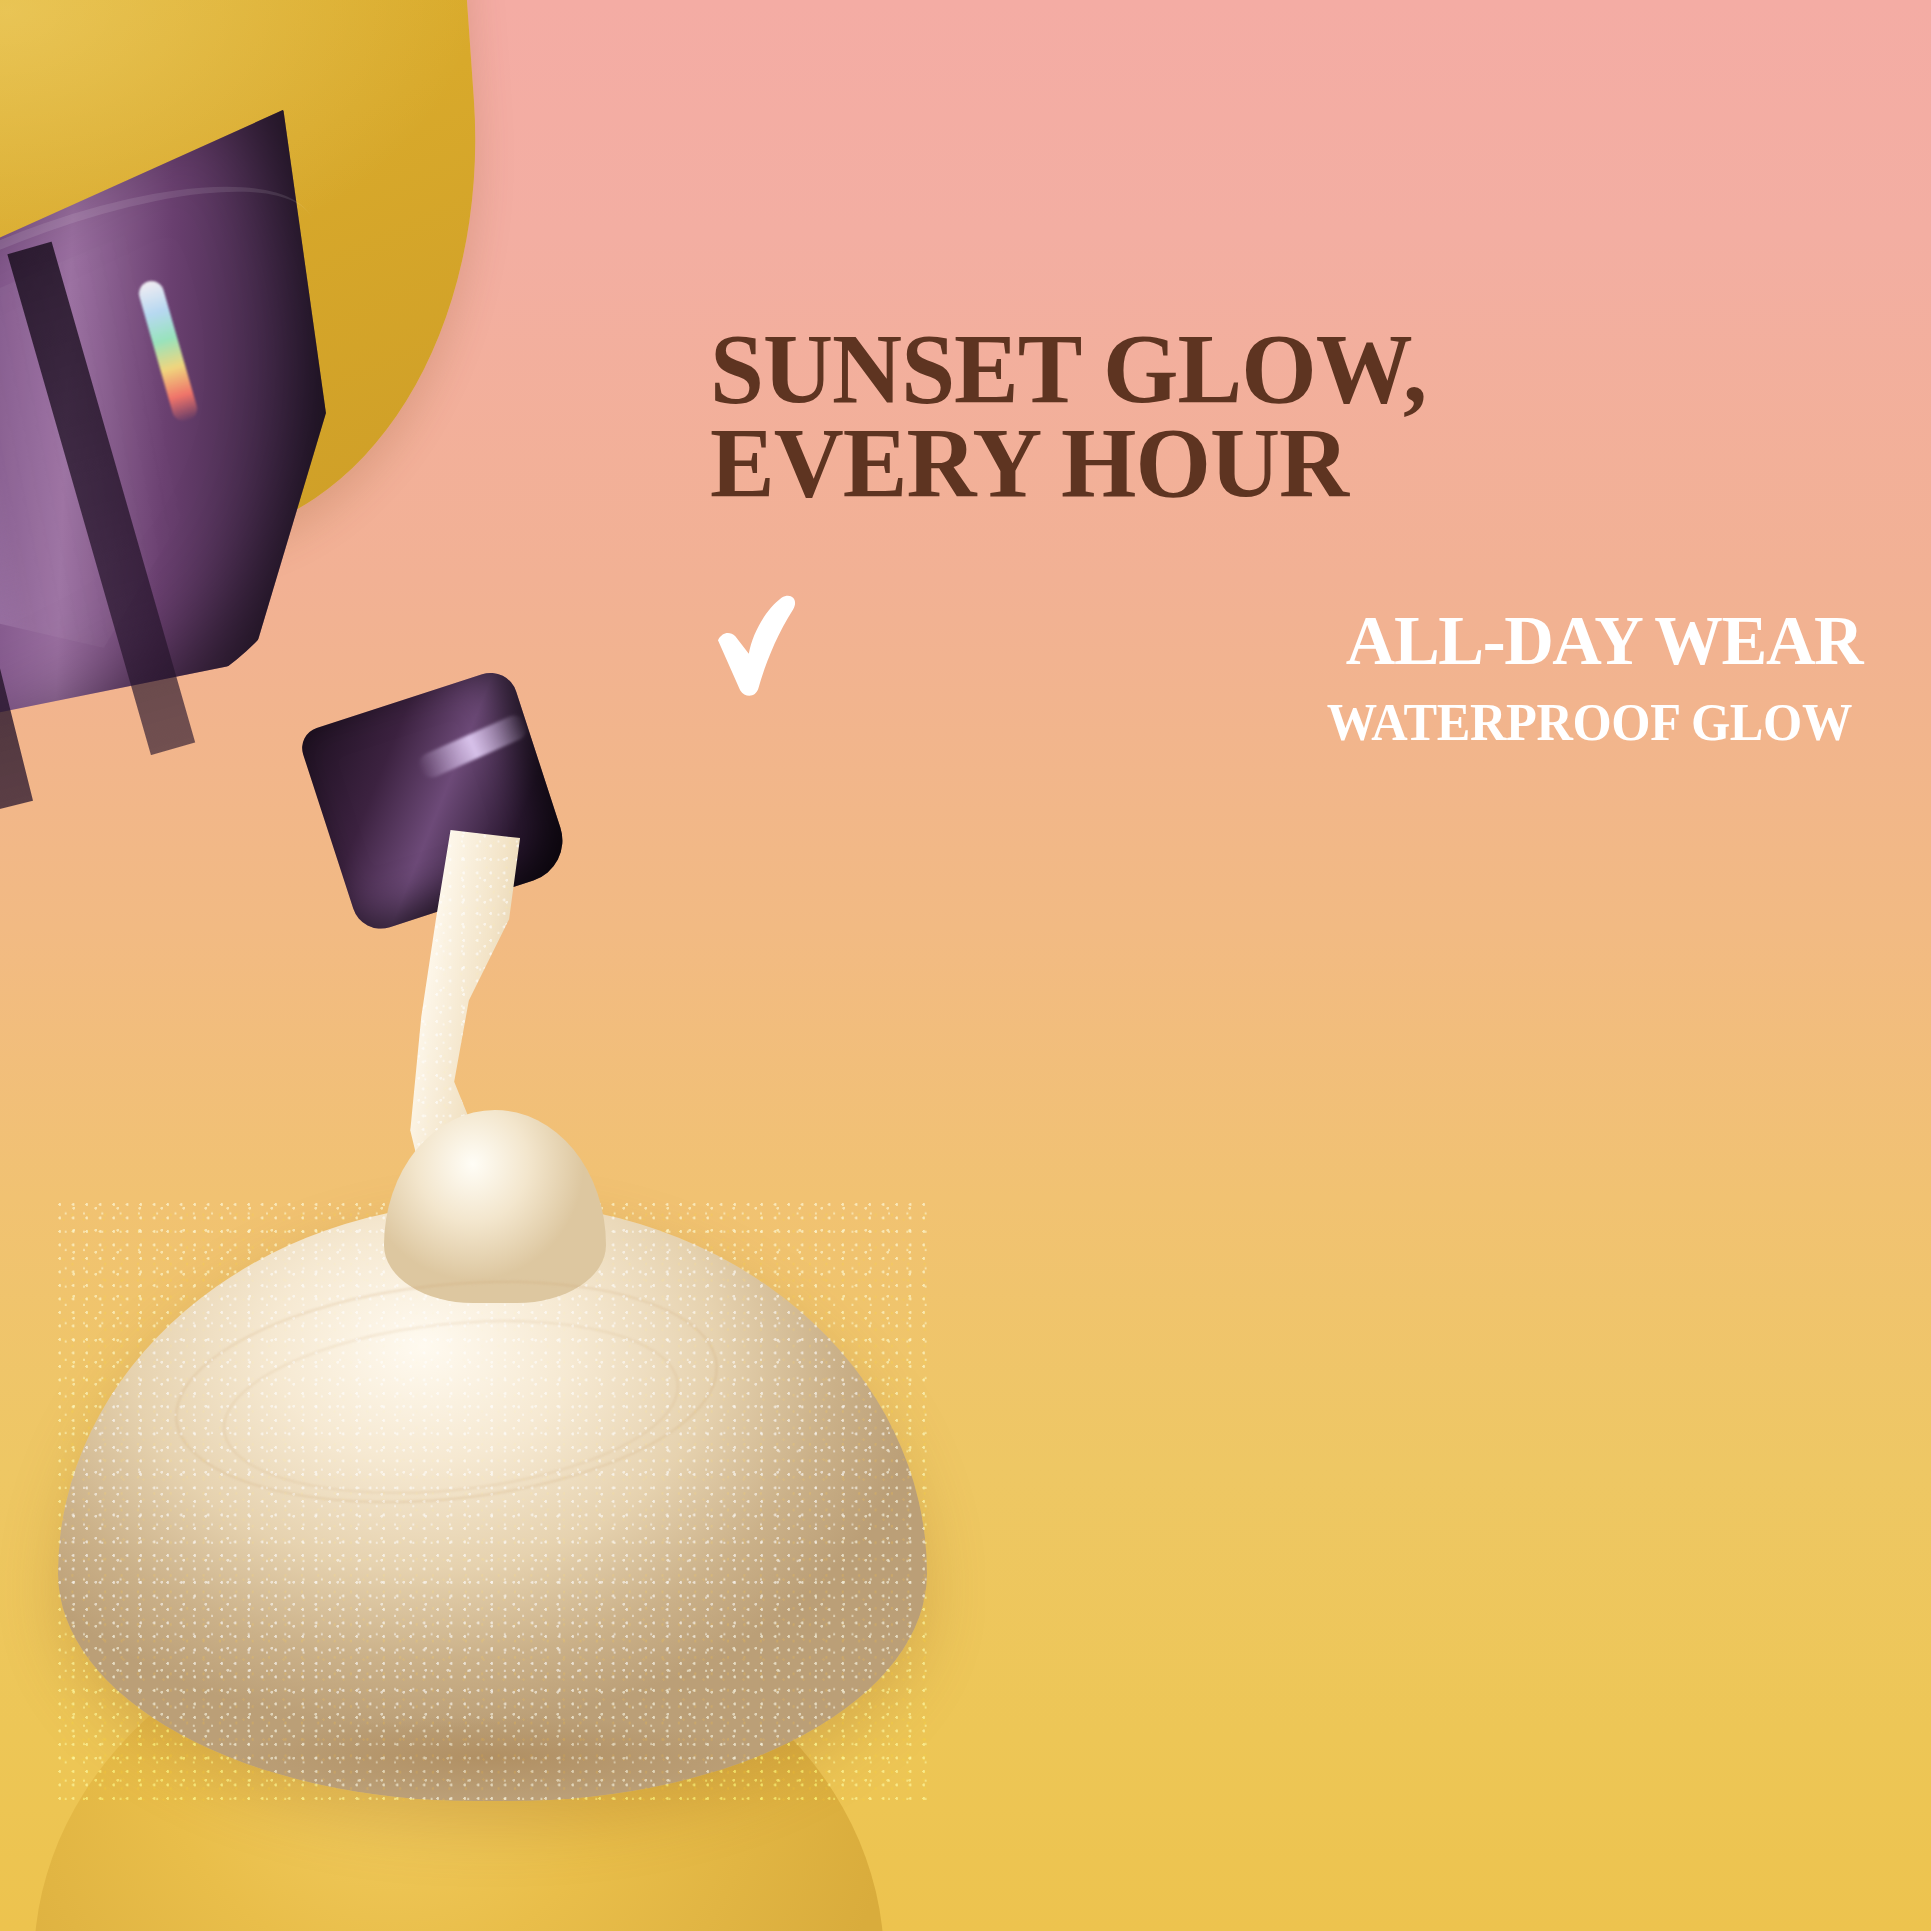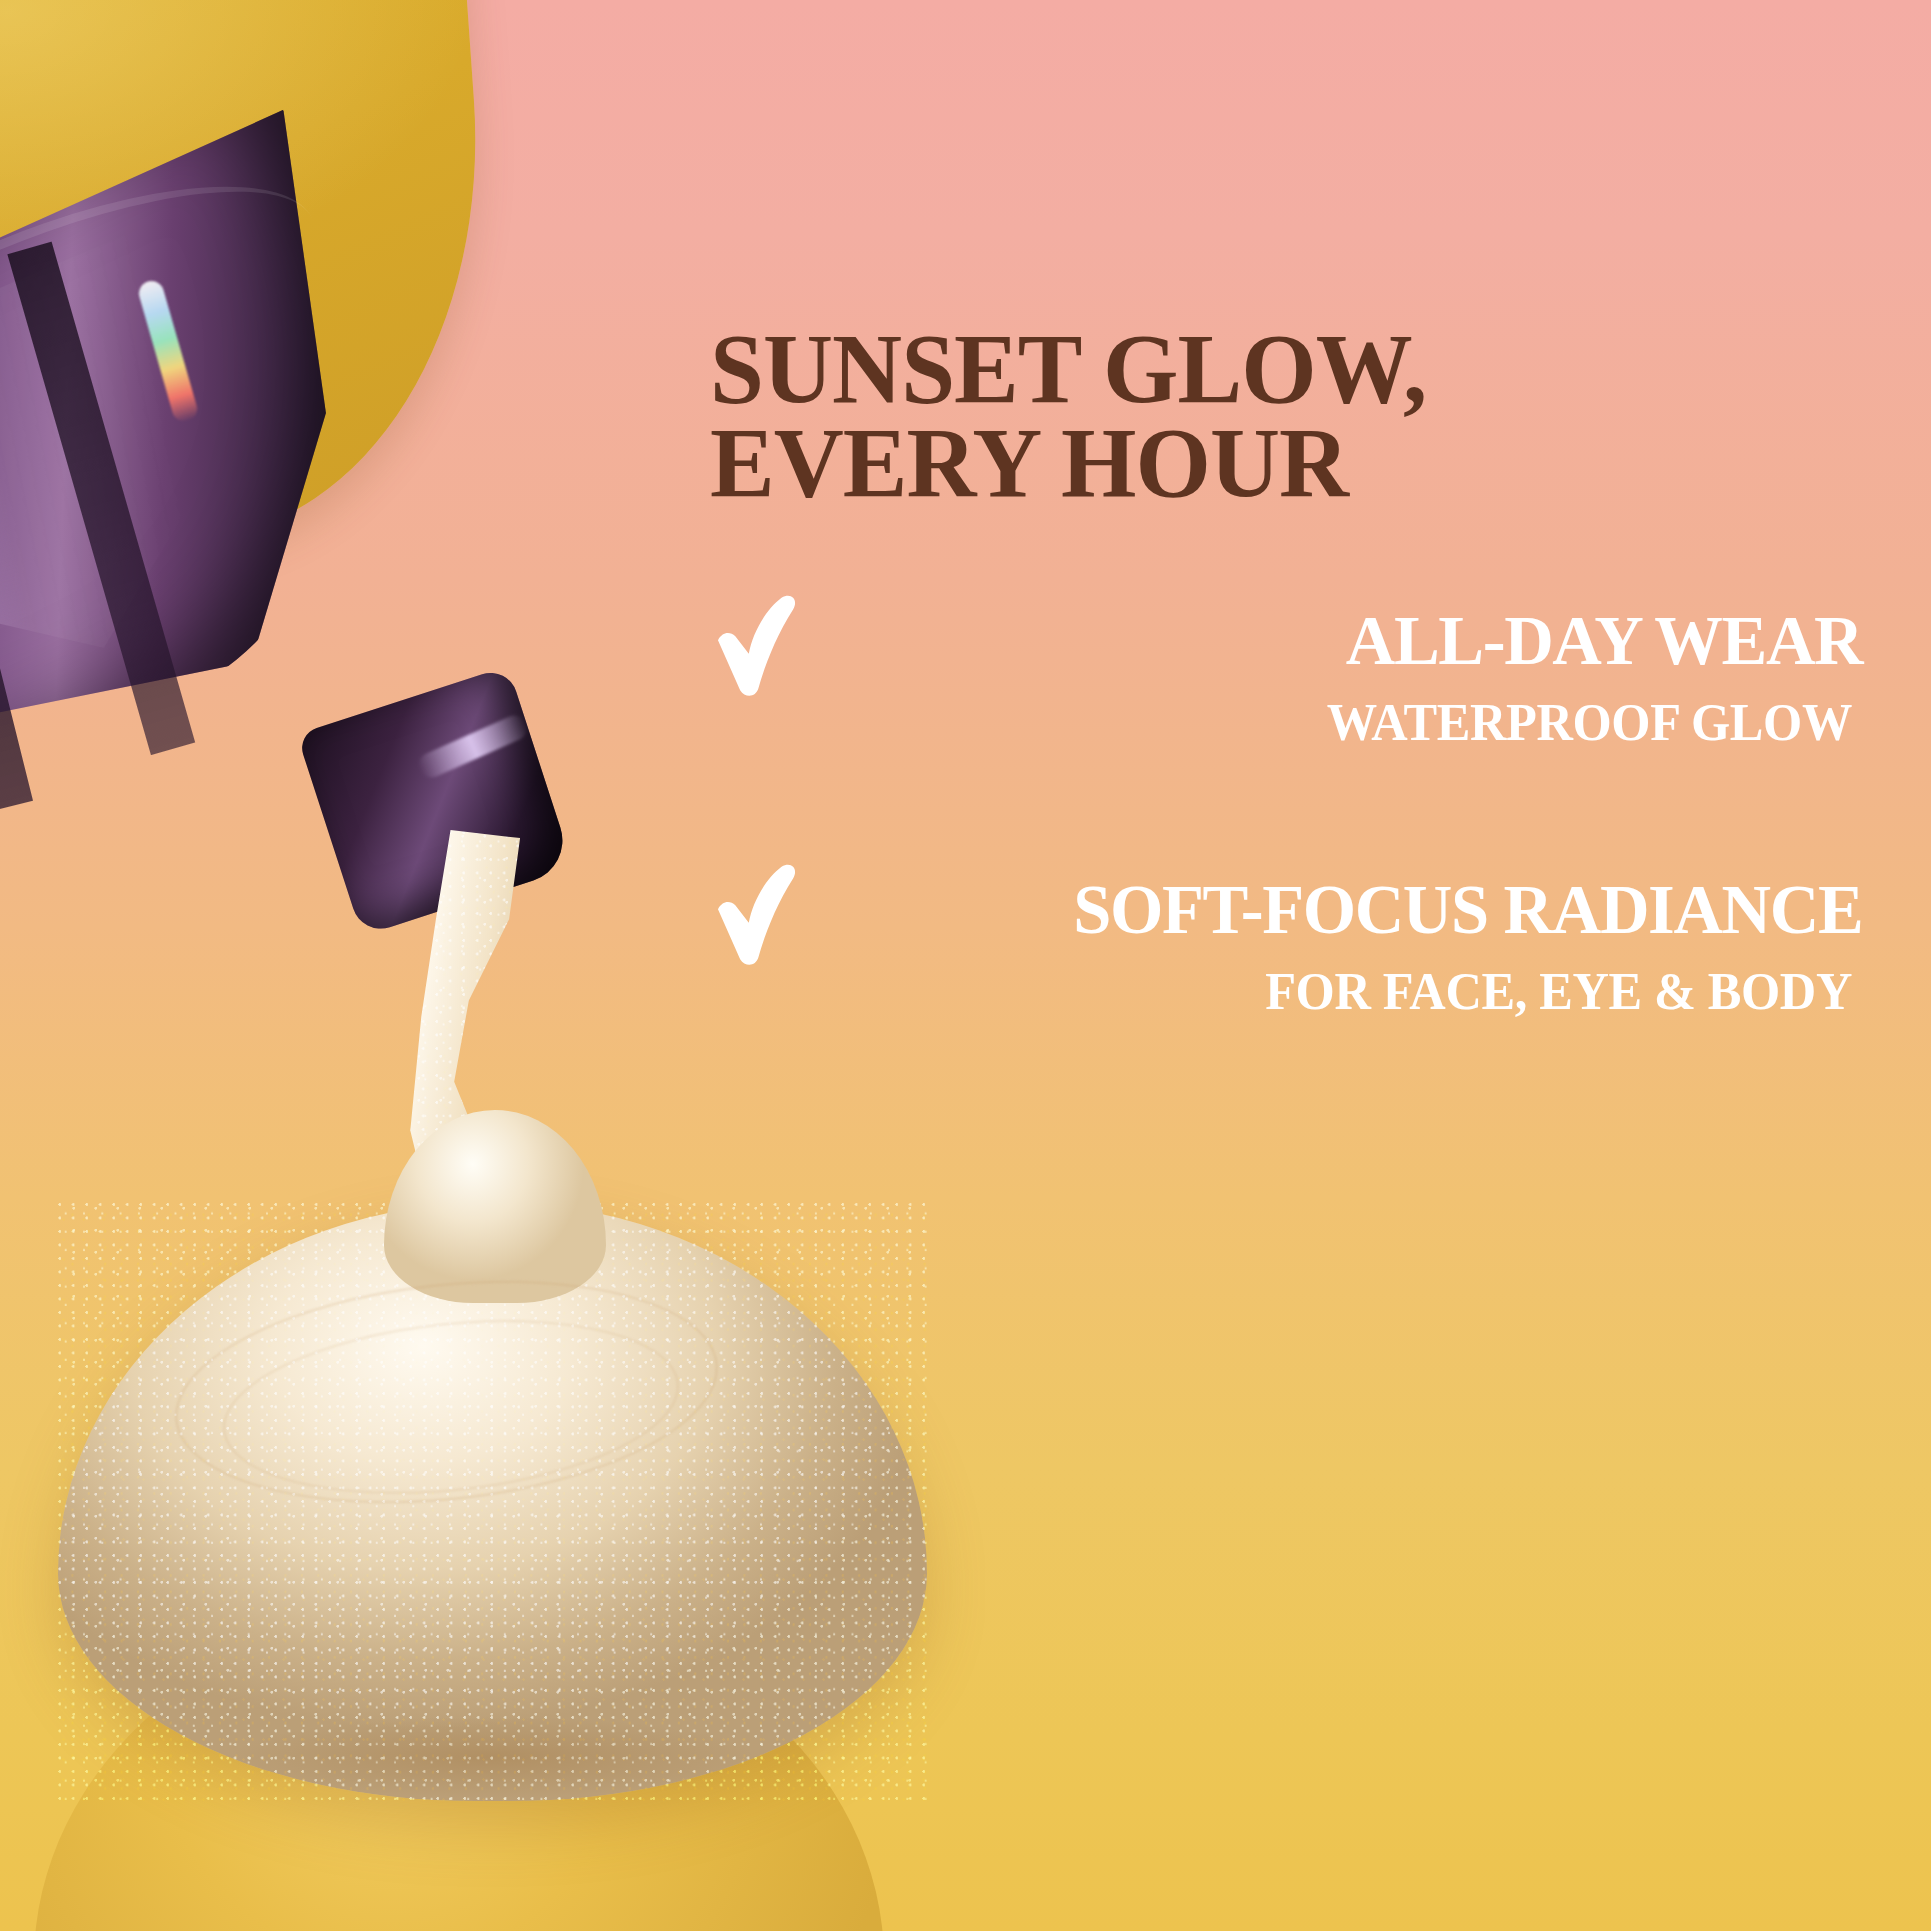--- a/index.html
+++ b/index.html
@@ -301,27 +301,18 @@
       <div class="bullet">
         <span class="check">
           <svg viewBox="0 0 96 108" aria-hidden="true">
             <path d="M8 48 C12 40 20 38 26 44 L40 62 C44 40 58 16 74 4 C84 -2 92 6 86 16 C68 44 56 76 50 98 C47 108 36 108 31 100 Z" fill="#ffffff"></path>
           </svg>
         </span>
         <p class="b-title">ALL-DAY WEAR</p>
         <p class="b-sub">WATERPROOF GLOW</p>
       </div>
 
-      <div class="bullet">
-        <span class="check">
-          <svg viewBox="0 0 96 108" aria-hidden="true">
-            <path d="M8 48 C12 40 20 38 26 44 L40 62 C44 40 58 16 74 4 C84 -2 92 6 86 16 C68 44 56 76 50 98 C47 108 36 108 31 100 Z" fill="#ffffff"></path>
-          </svg>
-        </span>
-        <p class="b-title">SOFT-FOCUS RADIANCE</p>
-        <p class="b-sub">FOR FACE, EYE &amp; BODY</p>
-      </div>
 
 
     </div>
   </div>
 </div>
 
 
 </body></html>

